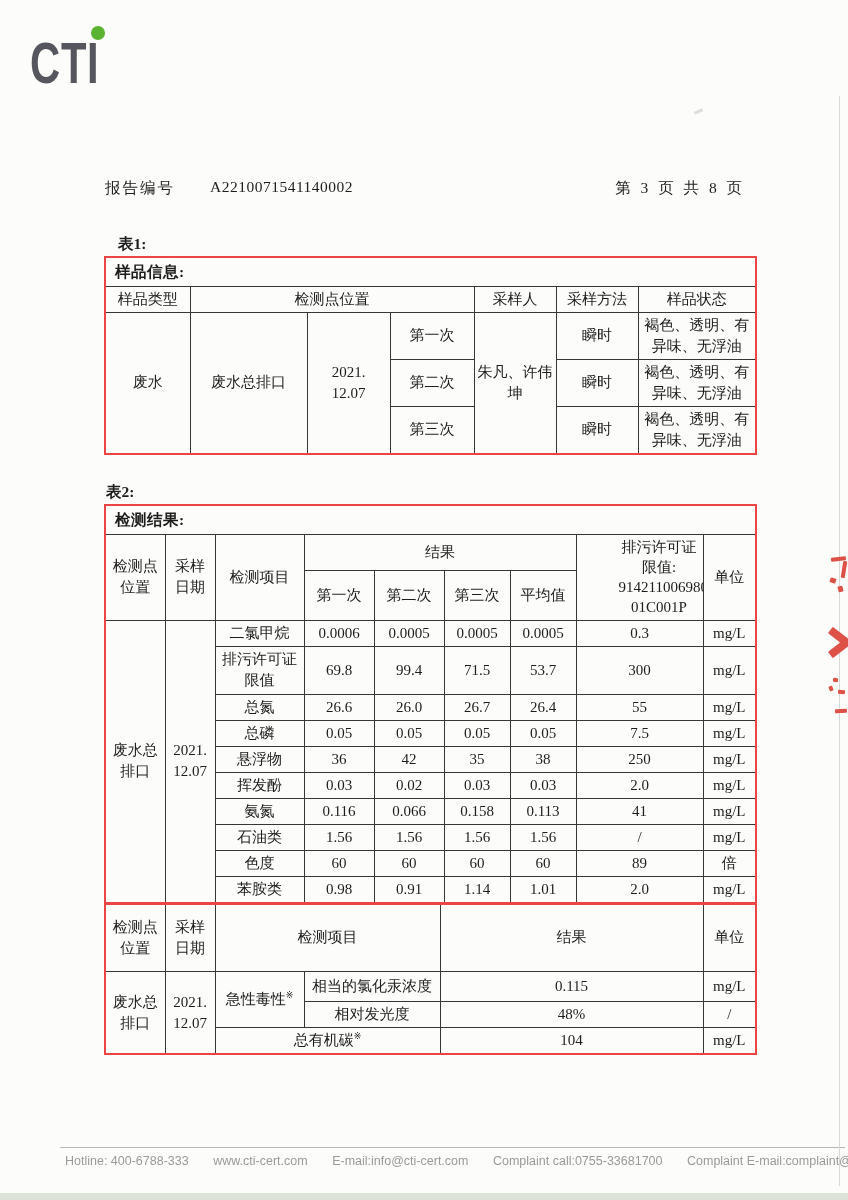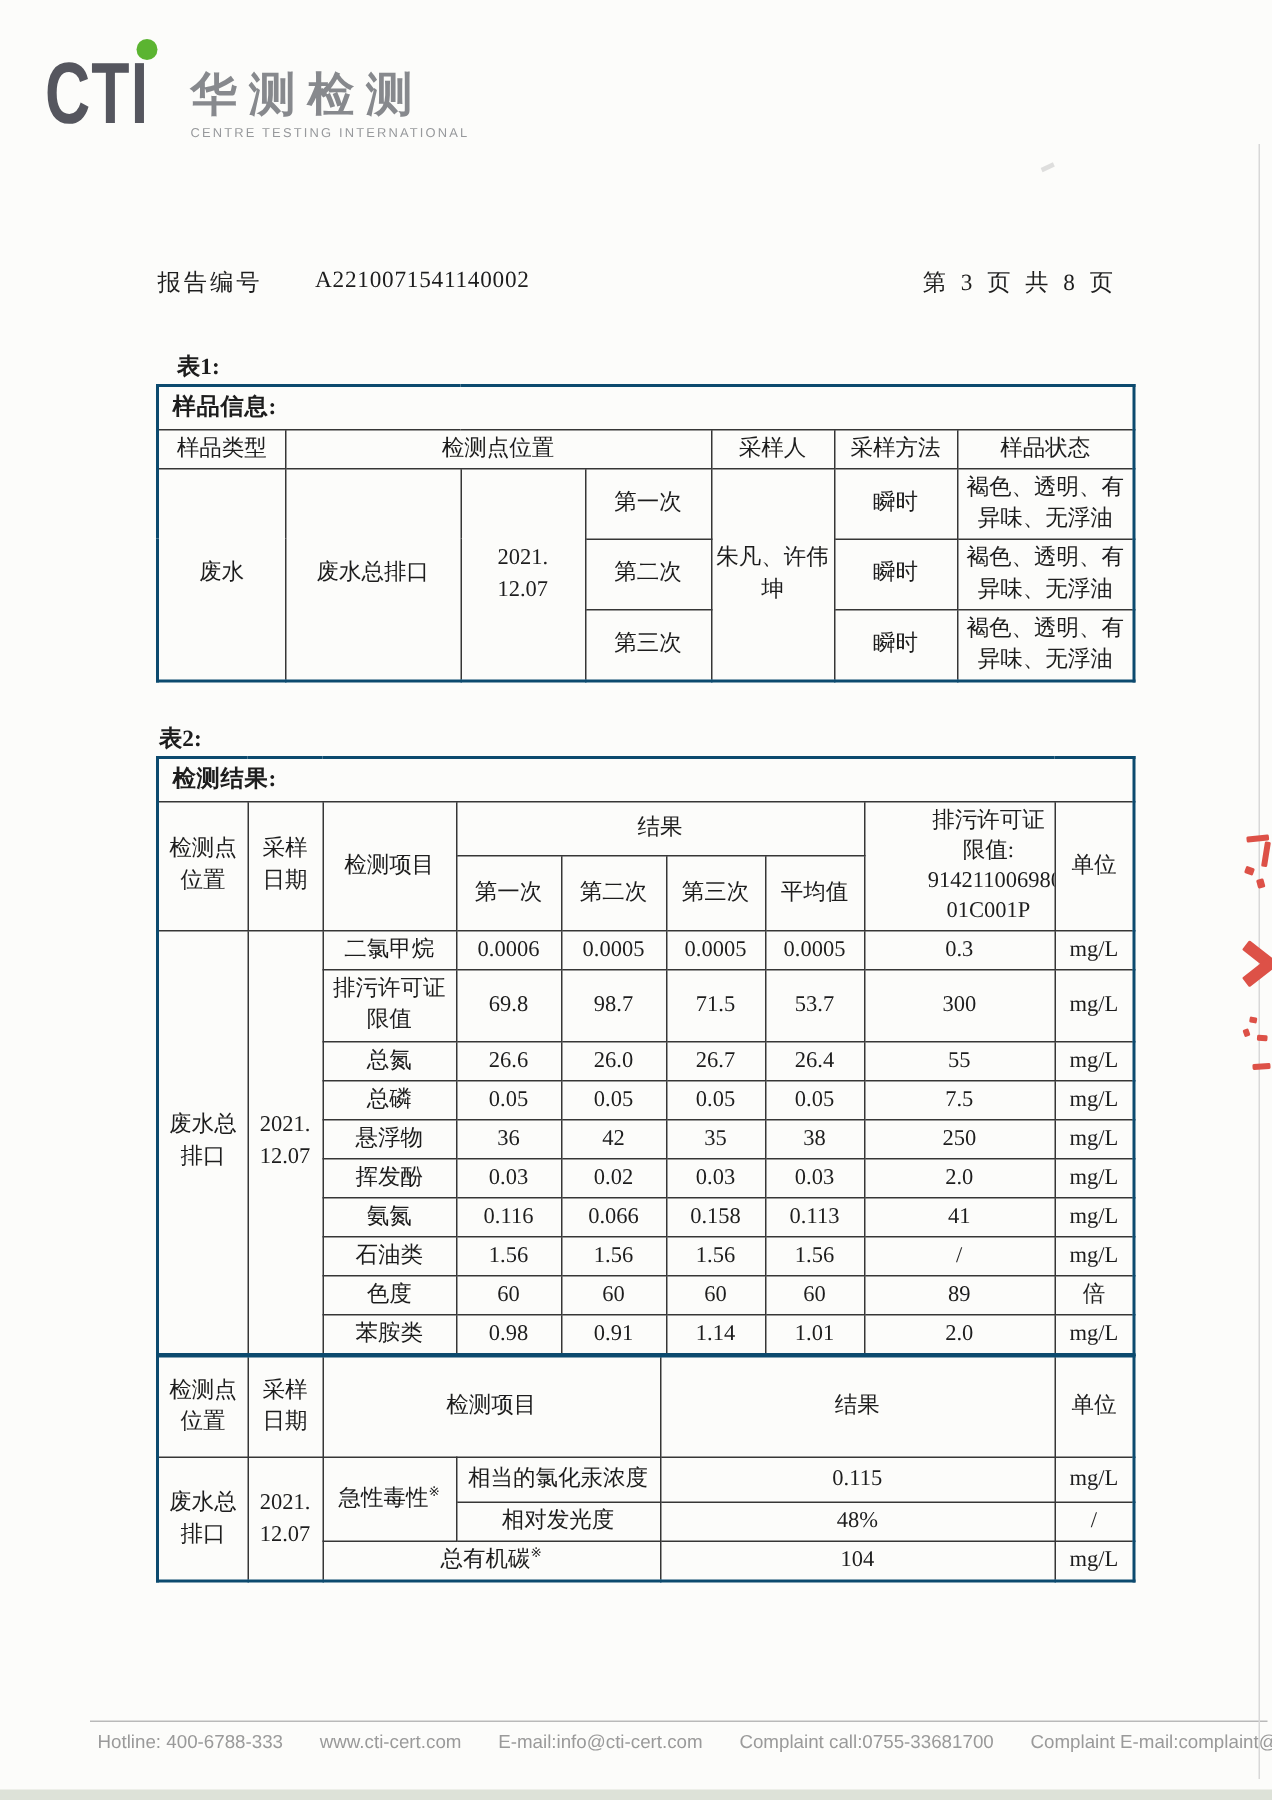--- a/index.html
+++ b/index.html
@@ -53,21 +53,21 @@
   .report-number{position:absolute;left:105px;top:0;letter-spacing:0.5px;}
   .page-indicator{position:absolute;right:3px;top:0;letter-spacing:3px;}
 
   
   .caption{position:absolute;font-weight:bold;font-size:15.5px;}
   #cap1{left:118px;top:234px;}
   #cap2{left:106px;top:482px;}
   .tbl{
     border-collapse:collapse;table-layout:fixed;width:651px;
     font-size:15px;color:var(--ink);
-    border:2px solid #0c4a6e;
+    border:2px solid #ef4444;
   }
   #t1wrap{position:absolute;left:104px;top:256px;}
   #t2wrap{position:absolute;left:104px;top:504px;}
   #t2b{margin-top:-1px;}
   .tbl td{
     border:1px solid var(--border-dark);
     text-align:center;vertical-align:middle;
     padding:2px 3px;line-height:1.4;
     overflow:hidden;
   }
@@ -117,24 +117,20 @@
   .smudge{position:absolute;left:694px;top:110px;width:9px;height:3px;background:#c9c9c9;transform:rotate(-25deg);opacity:.6;}
 </style>
 </head>
 <body>
 
 <div class="page">
 
   <div class="logo-block">
     <span class="cti-text">CTI</span>
     <span class="cti-dot"></span>
-    <div class="logo-right">
-      <div class="logo-cn">华测检测</div>
-      <div class="logo-en">CENTRE TESTING INTERNATIONAL</div>
-    </div>
   </div>
 
   <div class="report-row">
     <span class="report-label">报告编号</span>
     <span class="report-number">A2210071541140002</span>
     <span class="page-indicator">第 3 页 共 8 页</span>
   </div>
 
   <div class="caption" id="cap1">表1:</div>
   <div id="t1wrap">
@@ -231,21 +227,21 @@
         <td>0.0006</td>
         <td>0.0005</td>
         <td>0.0005</td>
         <td>0.0005</td>
         <td>0.3</td>
         <td>mg/L</td>
       </tr>
       <tr class="dr-tall">
         <td>排污许可证限值</td>
         <td>69.8</td>
-        <td>98.7</td>
+        <td>99.4</td>
         <td>71.5</td>
         <td>53.7</td>
         <td>300</td>
         <td>mg/L</td>
       </tr>
       <tr class="dr">
         <td>总氮</td>
         <td>26.6</td>
         <td>26.0</td>
         <td>26.7</td>

